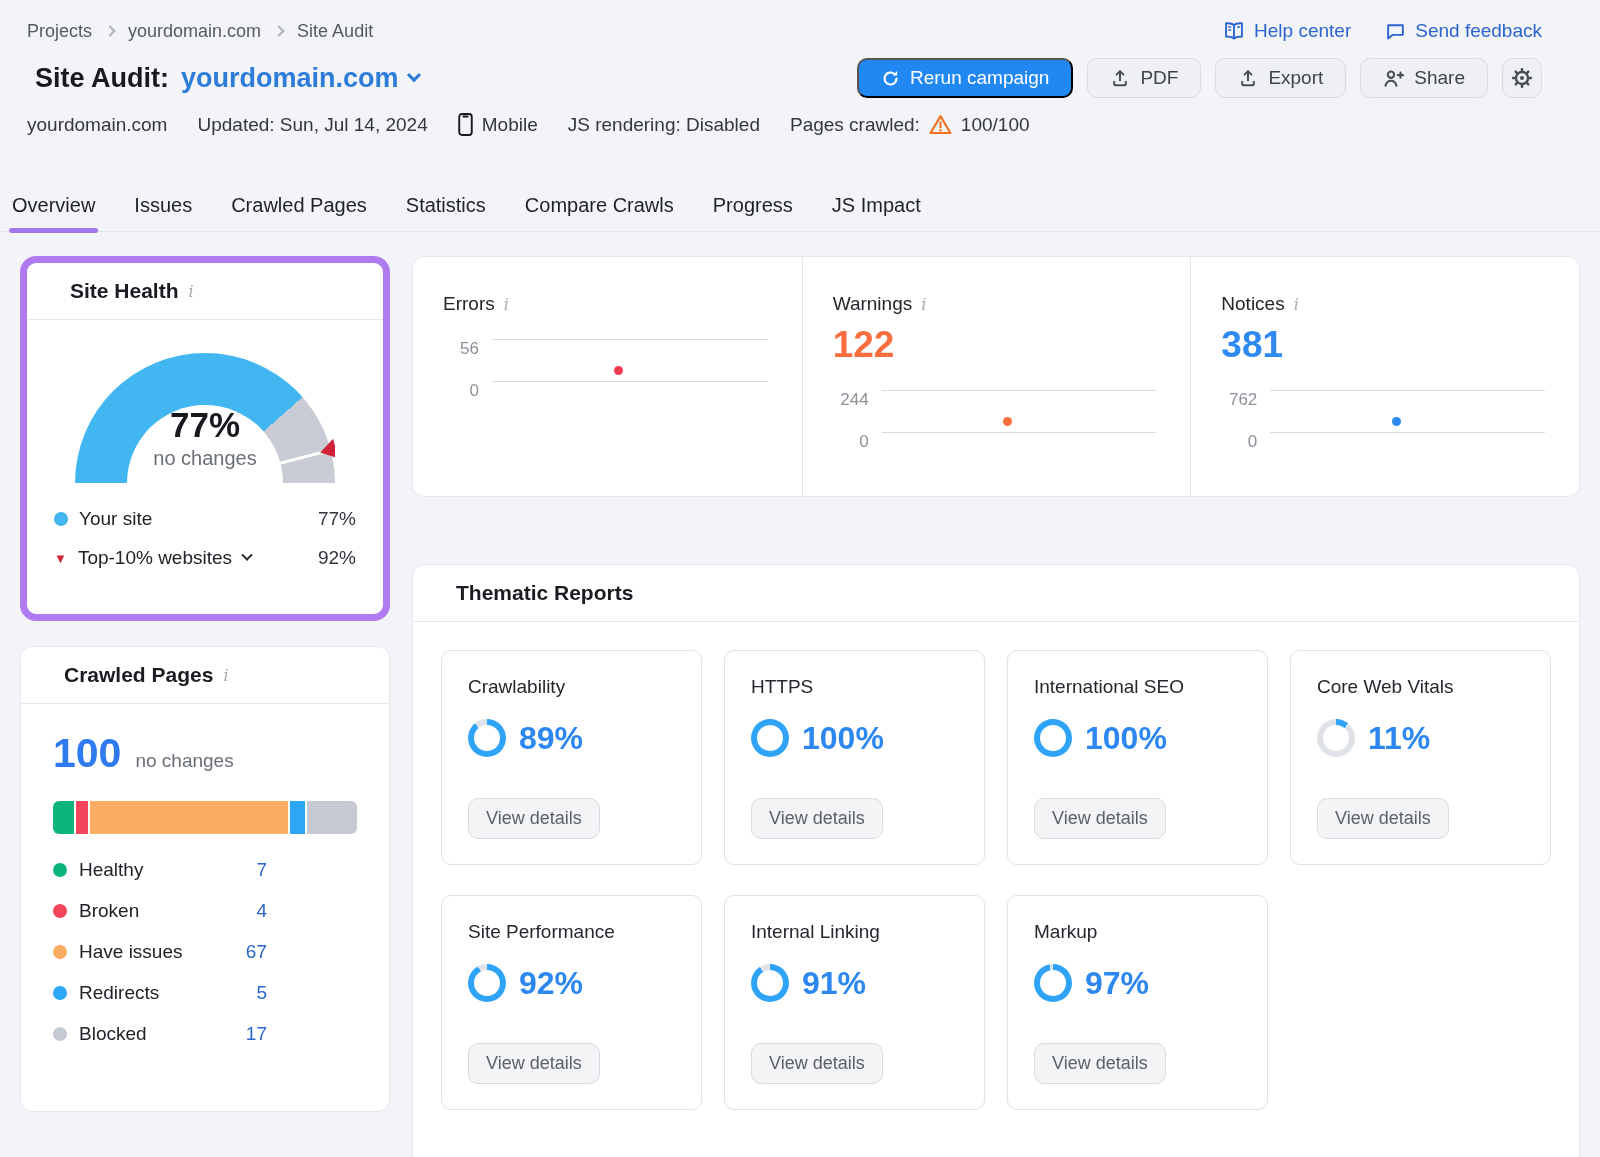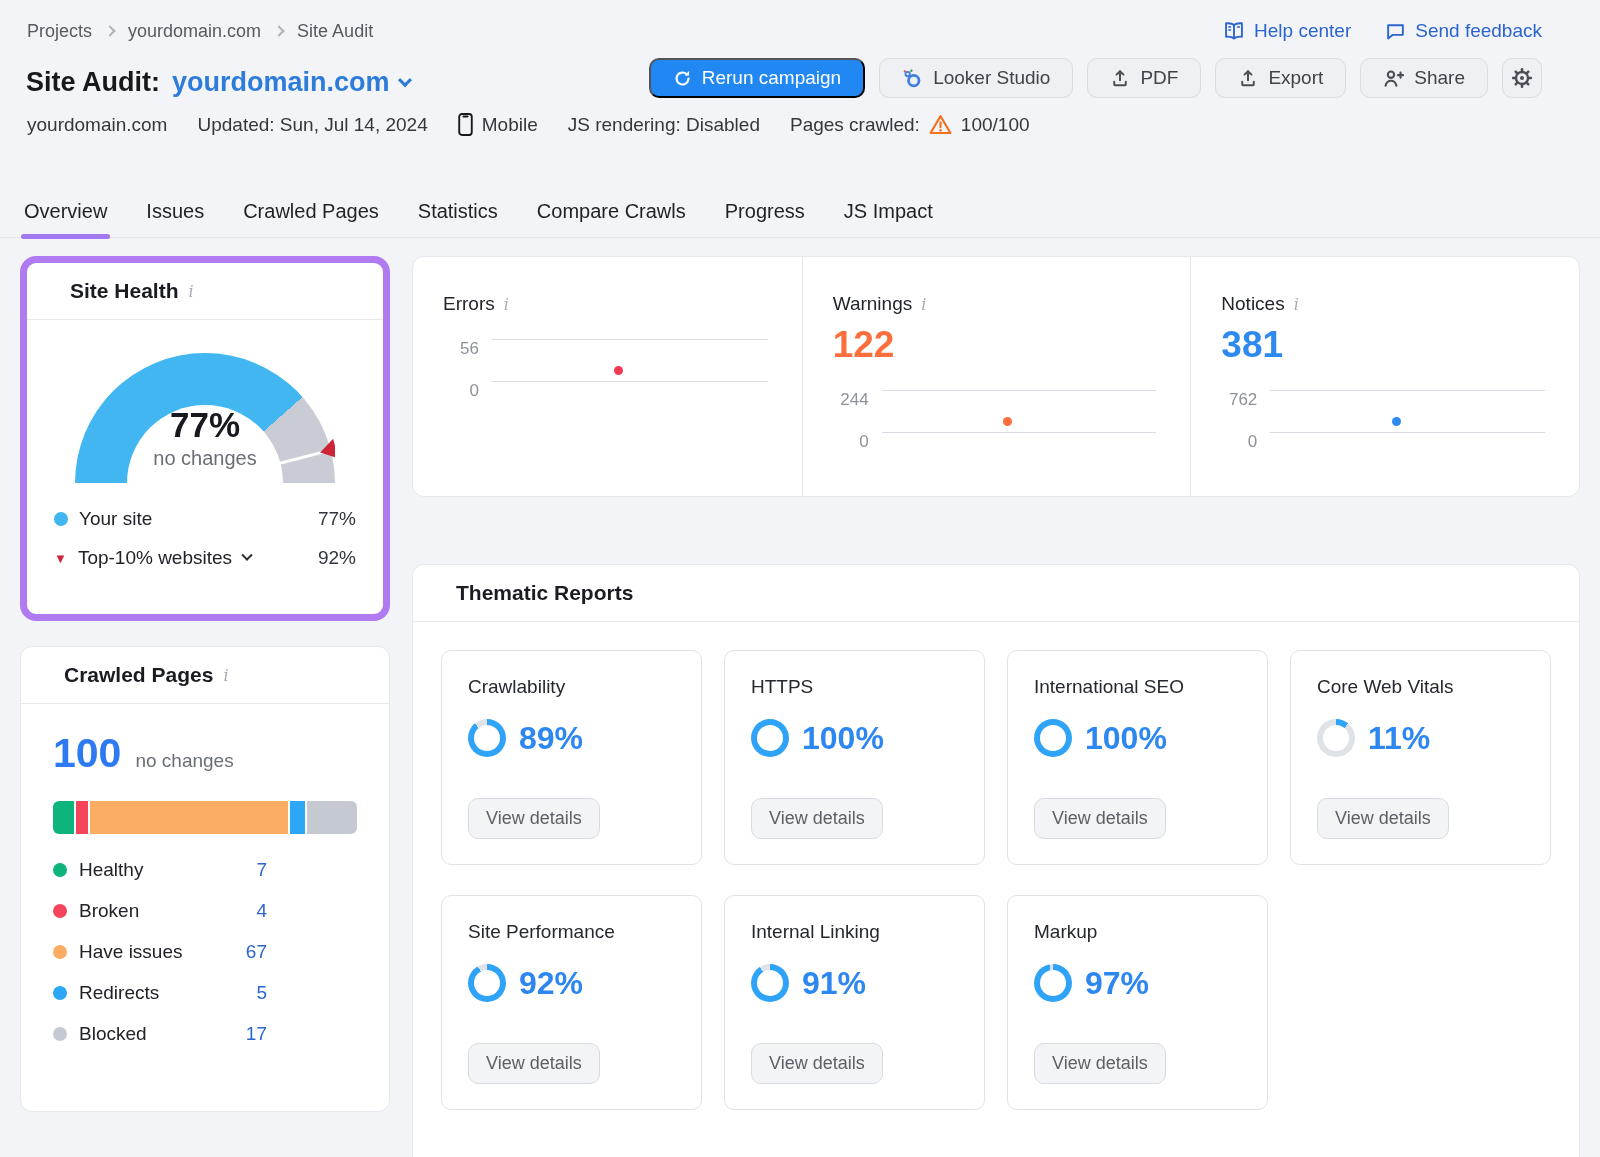--- a/index.html
+++ b/index.html
@@ -6,35 +6,35 @@
   body { font-family:"Liberation Sans","DejaVu Sans",sans-serif; background:#f3f4f7; color:#212329; }
   .page { position:relative; width:1600px; height:1157px; background:#f3f4f7; overflow:hidden; }
 
   
   .breadcrumb-row { position:absolute; top:20px; left:27px; right:58px; display:flex; justify-content:space-between; align-items:center; }
   .breadcrumb { display:flex; align-items:center; gap:14px; font-size:18px; color:#565a62; }
   .chev { width:8px; height:8px; border-right:2px solid #b0b4bc; border-top:2px solid #b0b4bc; transform:rotate(45deg); display:inline-block; }
   .top-links { display:flex; align-items:center; gap:34px; }
   .top-link { display:flex; align-items:center; gap:9px; color:#2b63cf; font-size:19px; cursor:pointer; }
 
-  .title-row { position:absolute; top:58px; left:26px; right:58px; display:flex; align-items:flex-end; }
+  .title-row { position:absolute; top:58px; left:35px; right:58px; display:flex; align-items:center; }
   .page-title { font-size:27px; font-weight:bold; color:#17191e; }
   .domain-select { display:flex; align-items:center; gap:10px; margin-left:12px; cursor:pointer; }
   .domain-name { font-size:27px; font-weight:bold; color:#2e7cd9; }
   .caret-down { width:10px; height:10px; border-right:3px solid #2e7cd9; border-bottom:3px solid #2e7cd9; transform:rotate(45deg) translate(-2px,-2px); display:inline-block; }
   .title-buttons { margin-left:auto; display:flex; align-items:center; gap:14px; }
   .btn { display:flex; align-items:center; gap:10px; height:40px; padding:0 22px; border-radius:10px; font-size:19px; cursor:pointer; white-space:nowrap; }
   .btn-primary { background:#2188f3; color:#fff; }
   .btn-gray { background:#eef0f3; border:1px solid #d9dce2; color:#3f434b; }
   .btn-icon { width:40px; padding:0; justify-content:center; }
 
   .meta-row { position:absolute; top:113px; left:27px; display:flex; align-items:center; gap:30px; font-size:19px; color:#34373e; }
   .meta-item { display:flex; align-items:center; gap:9px; }
 
-  .tabs-row { position:absolute; top:190px; left:0; right:0; padding:0 21px; border-bottom:1px solid #e3e5ea; display:flex; gap:33px; }
+  .tabs-row { position:absolute; top:184px; left:0; right:0; padding:0 9px; border-bottom:1px solid #e3e5ea; display:flex; gap:33px; }
   .tab { font-size:20px; color:#1e2126; padding:10px 3px 14px; position:relative; cursor:pointer; }
   .tab.active { font-weight:normal; }
   .tab.active::after { content:""; position:absolute; left:0; right:0; bottom:-2px; height:5px; border-radius:3px; background:#a178ed; }
 
   
   .main { position:absolute; top:256px; left:20px; right:20px; display:grid; grid-template-columns:370px 1fr; column-gap:22px; align-items:start; }
   .left-col { display:flex; flex-direction:column; }
   .right-col { display:flex; flex-direction:column;gap:32px; }
 
   .card { background:#fff; border:1px solid #e6e8ed; border-radius:12px; }
@@ -140,29 +140,20 @@
       <span class="domain-name">yourdomain.com</span>
       <span class="caret-down"></span>
     </span>
     <div class="title-buttons">
       <button class="btn btn-primary">
         <svg width="19" height="19" viewBox="0 0 20 20">
             <path d="M16.3 10a6.3 6.3 0 1 1-1.9-4.5" fill="none" stroke="#fff" stroke-width="2.3" stroke-linecap="round"></path>
             <path d="M16.9 2.2v4.6h-4.6z" fill="#fff"></path>
           </svg>
         <span>Rerun campaign</span>
-      </button>
-      <button class="btn btn-gray">
-        <svg width="21" height="21" viewBox="0 0 20 20">
-            <circle cx="11.2" cy="12" r="5" fill="none" stroke="#3f7de0" stroke-width="2.6"></circle>
-            <circle cx="5.4" cy="5.8" r="2.1" fill="none" stroke="#3f7de0" stroke-width="1.8"></circle>
-            <circle cx="8.9" cy="2.6" r="1.2" fill="#34a853"></circle>
-            <circle cx="2.6" cy="3.2" r="1" fill="#ea4335"></circle>
-          </svg>
-        <span>Looker Studio</span>
       </button>
       <button class="btn btn-gray">
         <svg width="20" height="20" viewBox="0 0 20 20" fill="none" stroke="#4a4e57" stroke-width="2" stroke-linecap="round" stroke-linejoin="round">
             <path d="M10 12.2V3.6"></path>
             <path d="M6.6 6.6 10 3.2l3.4 3.4"></path>
             <path d="M4.2 13.8v2.4a1 1 0 0 0 1 1h9.6a1 1 0 0 0 1-1v-2.4"></path>
           </svg>
         <span>PDF</span>
       </button>
       <button class="btn btn-gray">

